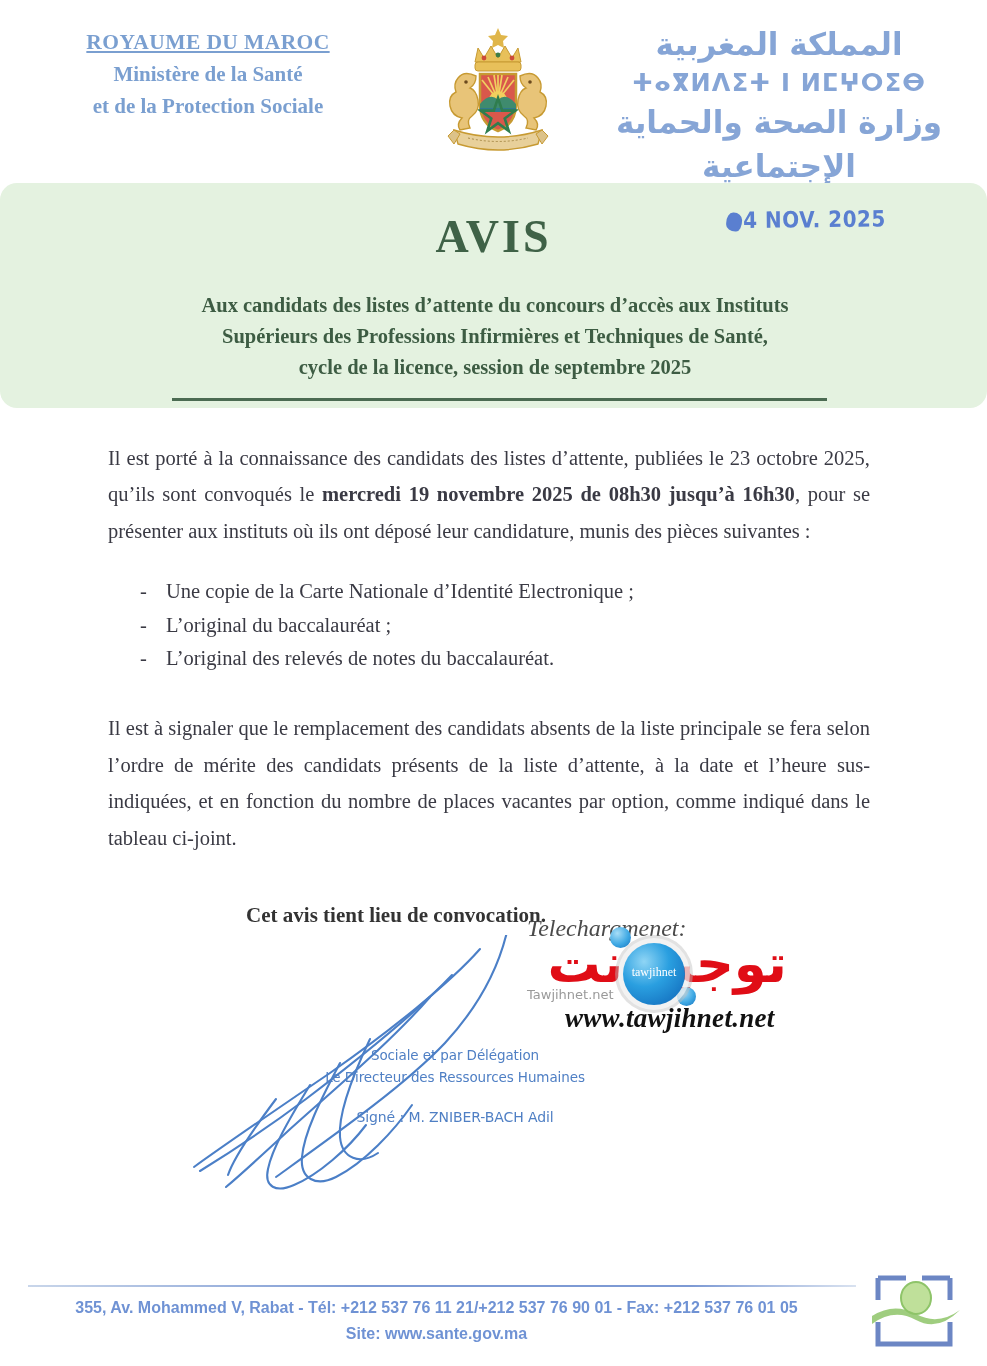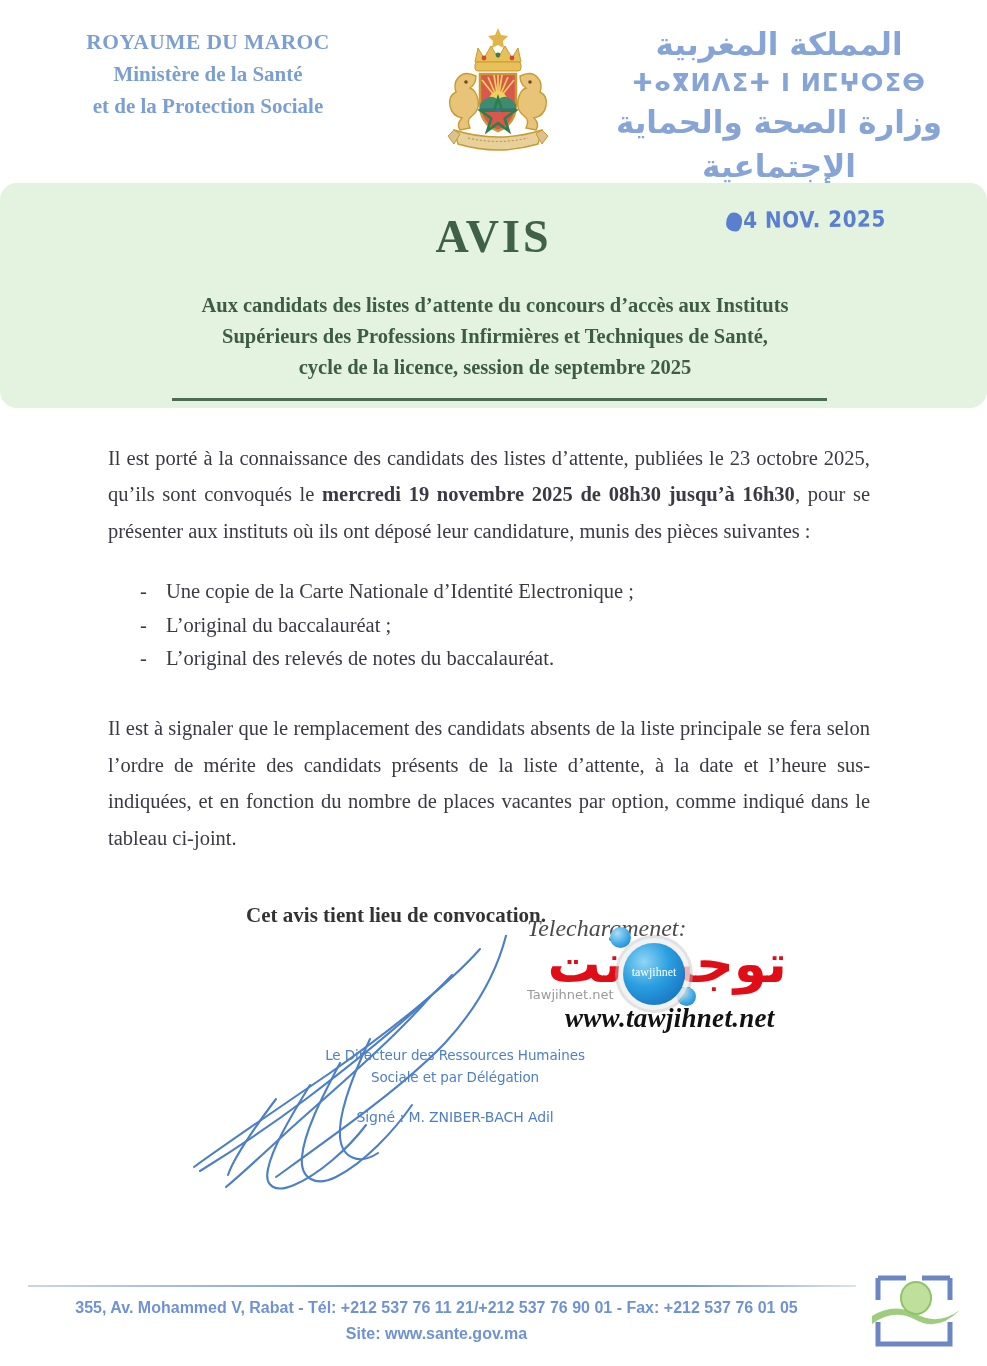--- a/index.html
+++ b/index.html
@@ -27,21 +27,21 @@
     position: absolute;
     left: 8px;
     top: 26px;
     width: 400px;
     text-align: center;
     color: #7a9fd0;
     font-family: "Liberation Serif", serif;
     font-weight: bold;
     line-height: 1.52;
   }
-  #header-fr .l1 { font-size: 21.5px; letter-spacing: .4px; }
+  #header-fr .l1 { font-size: 21.5px; letter-spacing: .4px; text-decoration: underline; }
   #header-fr .l2 { font-size: 21px; }
   #header-fr .l3 { font-size: 21px; }
 
   #header-ar {
     position: absolute;
     right: 12px;
     top: 22px;
     width: 392px;
     text-align: center;
     color: #86a5d6;
@@ -414,22 +414,22 @@
       <path d="M272 40 C236 78, 176 126, 126 164 C86 194, 46 220, 20 236"></path>
       <path d="M250 62 C210 108, 150 158, 108 196 C80 222, 58 242, 46 252"></path>
       <path d="M130 150 C108 186, 92 214, 88 234 C84 252, 96 258, 114 250 C138 240, 168 214, 186 190"></path>
       <path d="M160 128 C140 166, 124 198, 122 222 C120 244, 136 252, 156 242 C184 228, 214 196, 232 170"></path>
       <path d="M190 104 C172 142, 158 178, 160 202 C162 224, 180 230, 198 218"></path>
       <path d="M96 164 C72 196, 54 222, 48 240"></path>
     </g>
   </svg>
 
   <div id="sig-text">
+    <div>Sociale et par Délégation</div>
     <div>Le Directeur des Ressources Humaines</div>
-    <div>Sociale et par Délégation</div>
     <div id="sig-name">Signé : M. ZNIBER-BACH Adil</div>
   </div>
 </div>
 
 <div id="watermark">
   <div id="wm-tele">Telechargmenet:</div>
   <div id="wm-arabic">توجيه نت</div>
   <div class="wm-bubble" id="wm-b1"></div>
   <div class="wm-bubble" id="wm-b2"></div>
   <div id="wm-sphere">

